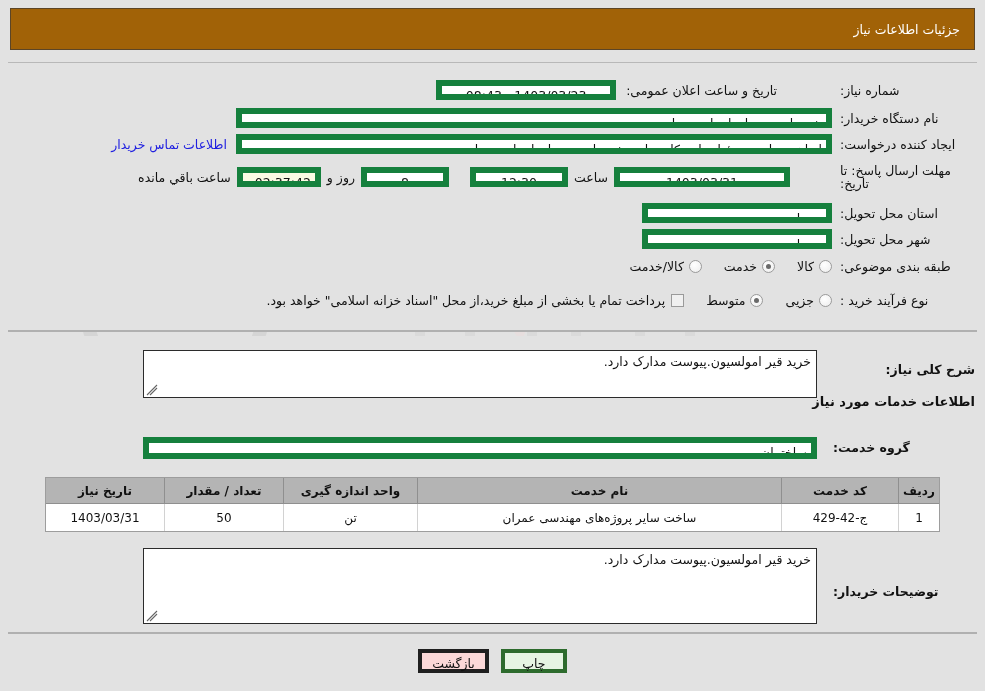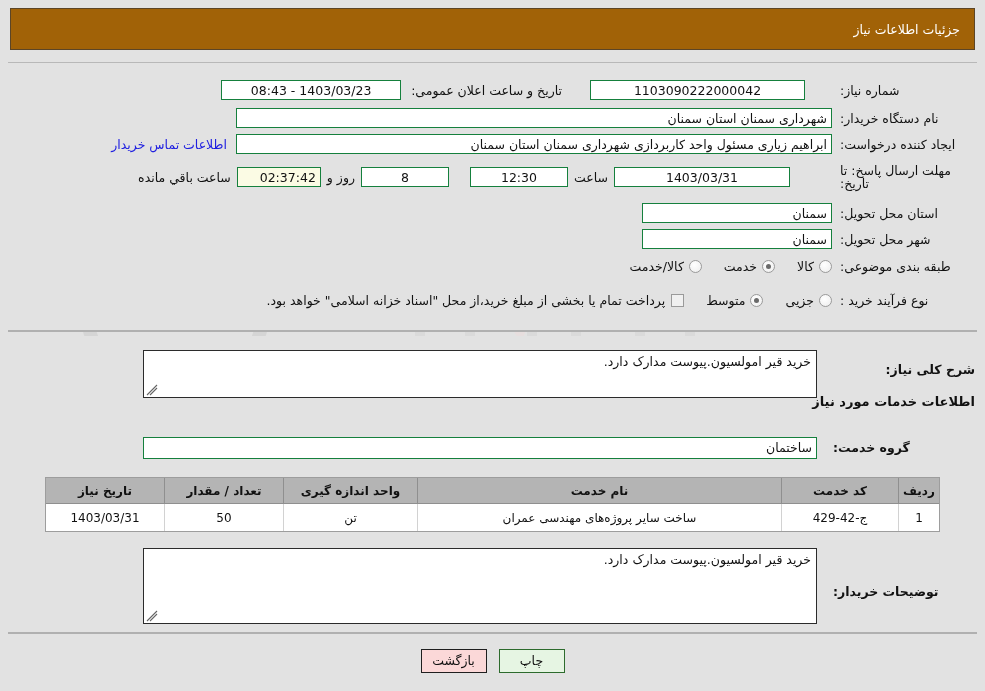--- a/index.html
+++ b/index.html
@@ -74,21 +74,21 @@
   }
   .lbl.bold { font-weight: bold; }
   .lbl2 {
     font-size: 12.5px;
     color: #111;
     padding: 0 6px;
     white-space: nowrap;
   }
   .fld {
     background: #ffffff;
-    border: 1px solid #15803d;
+    border: 6px solid #15803d;
     height: 20px;
     line-height: 20px;
     font-size: 12.5px;
     color: #111;
     box-sizing: border-box;
     padding: 0 4px;
     overflow: hidden;
     text-overflow: clip;
     white-space: nowrap;
     direction: rtl;
@@ -218,21 +218,21 @@
     justify-content: center;
     align-items: center;
     gap: 12px;
     direction: ltr;
   }
   .btn {
     height: 24px;
     min-width: 66px;
     font-size: 12.5px;
     color: #111;
-    border: 1px solid #4d7c0f;
+    border: 4px solid #4d7c0f;
     background: #ffffff;
     box-sizing: border-box;
     cursor: pointer;
     padding: 0 10px;
     line-height: 22px;
     text-align: center;
     font-family: "DejaVu Sans", "Liberation Sans", sans-serif;
   }
   .btn.pink  { background: #fbd8d8; border-color: #1f1f1f; }
   .btn.green { background: #e6f5e3; border-color: #2d6b2d; }
@@ -272,21 +272,20 @@
   </svg>
 
   <div class="header-bar">
     <div class="header-title">جزئیات اطلاعات نیاز</div>
   </div>
 
   <div class="panel-top">
 
     <div class="frow" style="top:17px; right:2px; width:970px;">
       <div class="lbl" style="width:143px;margin-left:27px;">شماره نیاز:</div>
-      <div class="fld ctr" style="width:215px;">1103090222000042</div>
       <div class="lbl" style="width:auto; padding:0 28px 0 10px;">تاریخ و ساعت اعلان عمومی:</div>
       <div class="fld ctr" style="width:180px;">1403/03/23 - 08:43</div>
     </div>
 
     <div class="frow" style="top:45px; right:2px; width:970px;">
       <div class="lbl" style="width:143px;">نام دستگاه خریدار:</div>
       <div class="fld rgt" style="width:596px;">شهرداری سمنان استان سمنان</div>
     </div>
 
     <div class="frow" style="top:71px; right:2px; width:970px;">

